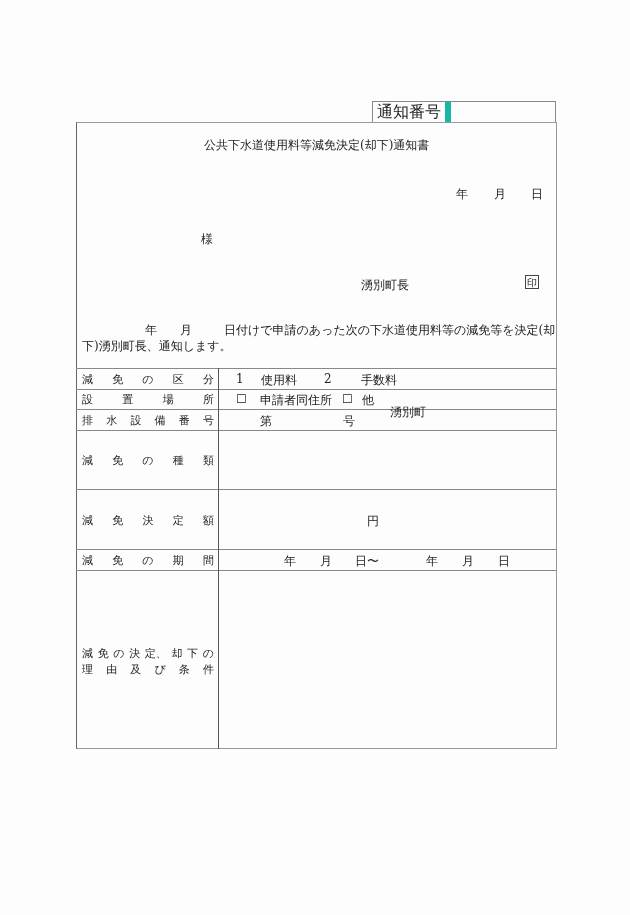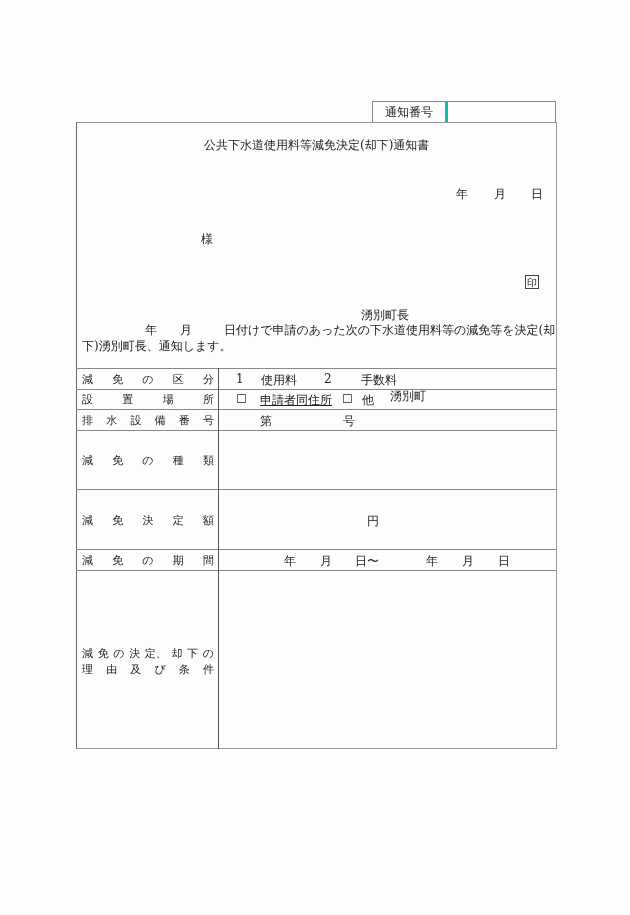--- a/index.html
+++ b/index.html
@@ -1,20 +1,20 @@
 <!DOCTYPE html>
 <html><head>
 <meta charset="utf-8">
 <style>
   html, body { margin:0; padding:0; background:#fdfdfd; }
   body { width:630px; height:915px; position:relative; overflow:hidden;
          font-family:"DejaVu Serif","Liberation Serif",serif; color:#222; font-size:11px; }
   .notice-box { position:absolute; left:372px; top:101px; width:184px; height:21px;
                 border:1px solid #888; border-bottom:none; box-sizing:border-box; display:flex; }
-  .notice-label { width:72px; border-right:3px solid #14b8a6; display:flex; align-items:center; justify-content:center; font-size:12px; }
+  .notice-label { width:72px; border-right:6px solid #14b8a6; display:flex; align-items:center; justify-content:center; font-size:16px; }
   .notice-value { flex:1; }
   .outer { position:absolute; left:76px; top:122px; width:481px; height:627px;
            border:1px solid #666; border-top-color:#999; border-right-color:#999; border-bottom-color:#999; box-sizing:border-box; }
   .hline { position:absolute; left:76px; width:481px; height:1px; background:#888; }
   .vline { position:absolute; left:218px; width:1px; background:#555; }
   .label { position:absolute; left:82px; width:132px; display:flex; justify-content:space-between; font-size:11px; }
   .txt { position:absolute; font-size:12px; white-space:nowrap; }
   .seal { position:absolute; left:525px; top:275px; width:14px; height:14px; border:1px solid #444;
           font-size:10px; line-height:14px; text-align:center; box-sizing:border-box; }
 </style>
@@ -29,21 +29,21 @@
 <div class="outer"></div>
 
 <div class="txt" style="left:204px;top:137px;">公共下水道使用料等減免決定(却下)通知書</div>
 
 <div class="txt" style="left:456px;top:186px;">年</div>
 <div class="txt" style="left:494px;top:186px;">月</div>
 <div class="txt" style="left:531px;top:186px;">日</div>
 
 <div class="txt" style="left:201px;top:231px;">様</div>
 
-<div class="txt" style="left:361px;top:277px;margin-top:30px;">湧別町長</div>
+<div class="txt" style="left:361px;top:277px;">湧別町長</div>
 <div class="seal">印</div>
 
 <div class="txt" style="left:145px;top:322px;">年</div>
 <div class="txt" style="left:180px;top:322px;">月</div>
 <div class="txt" style="left:224px;top:322px;">日付けで申請のあった次の下水道使用料等の減免等を決定(却</div>
 <div class="txt" style="left:82px;top:338px;">下)湧別町長、通知します。</div>
 
 <div class="hline" style="top:368px;"></div>
 <div class="hline" style="top:389px;"></div>
 <div class="hline" style="top:409px;"></div>
@@ -65,24 +65,24 @@
 <div class="txt" style="left:324px;top:372px;">2</div>
 <div class="txt" style="left:361px;top:372px;">手数料</div>
 
 <div class="label" style="top:392px;">
   <span>設</span>
     <span>置</span>
     <span>場</span>
     <span>所</span>
 </div>
 <div class="txt" style="left:236px;top:392px;">☐</div>
-<div class="txt" style="left:260px;top:392px;text-decoration:underline;">申請者同住所</div>
+<div class="txt" style="left:260px;top:392px;">申請者同住所</div>
 <div class="txt" style="left:342px;top:392px;">☐</div>
 <div class="txt" style="left:362px;top:392px;">他</div>
-<div class="txt" style="left:390px;top:388px;">湧別町</div>
+<div class="txt" style="left:390px;top:404px;">湧別町</div>
 
 <div class="label" style="top:413px;">
   <span>排</span>
     <span>水</span>
     <span>設</span>
     <span>備</span>
     <span>番</span>
     <span>号</span>
 </div>
 <div class="txt" style="left:260px;top:413px;">第</div>

